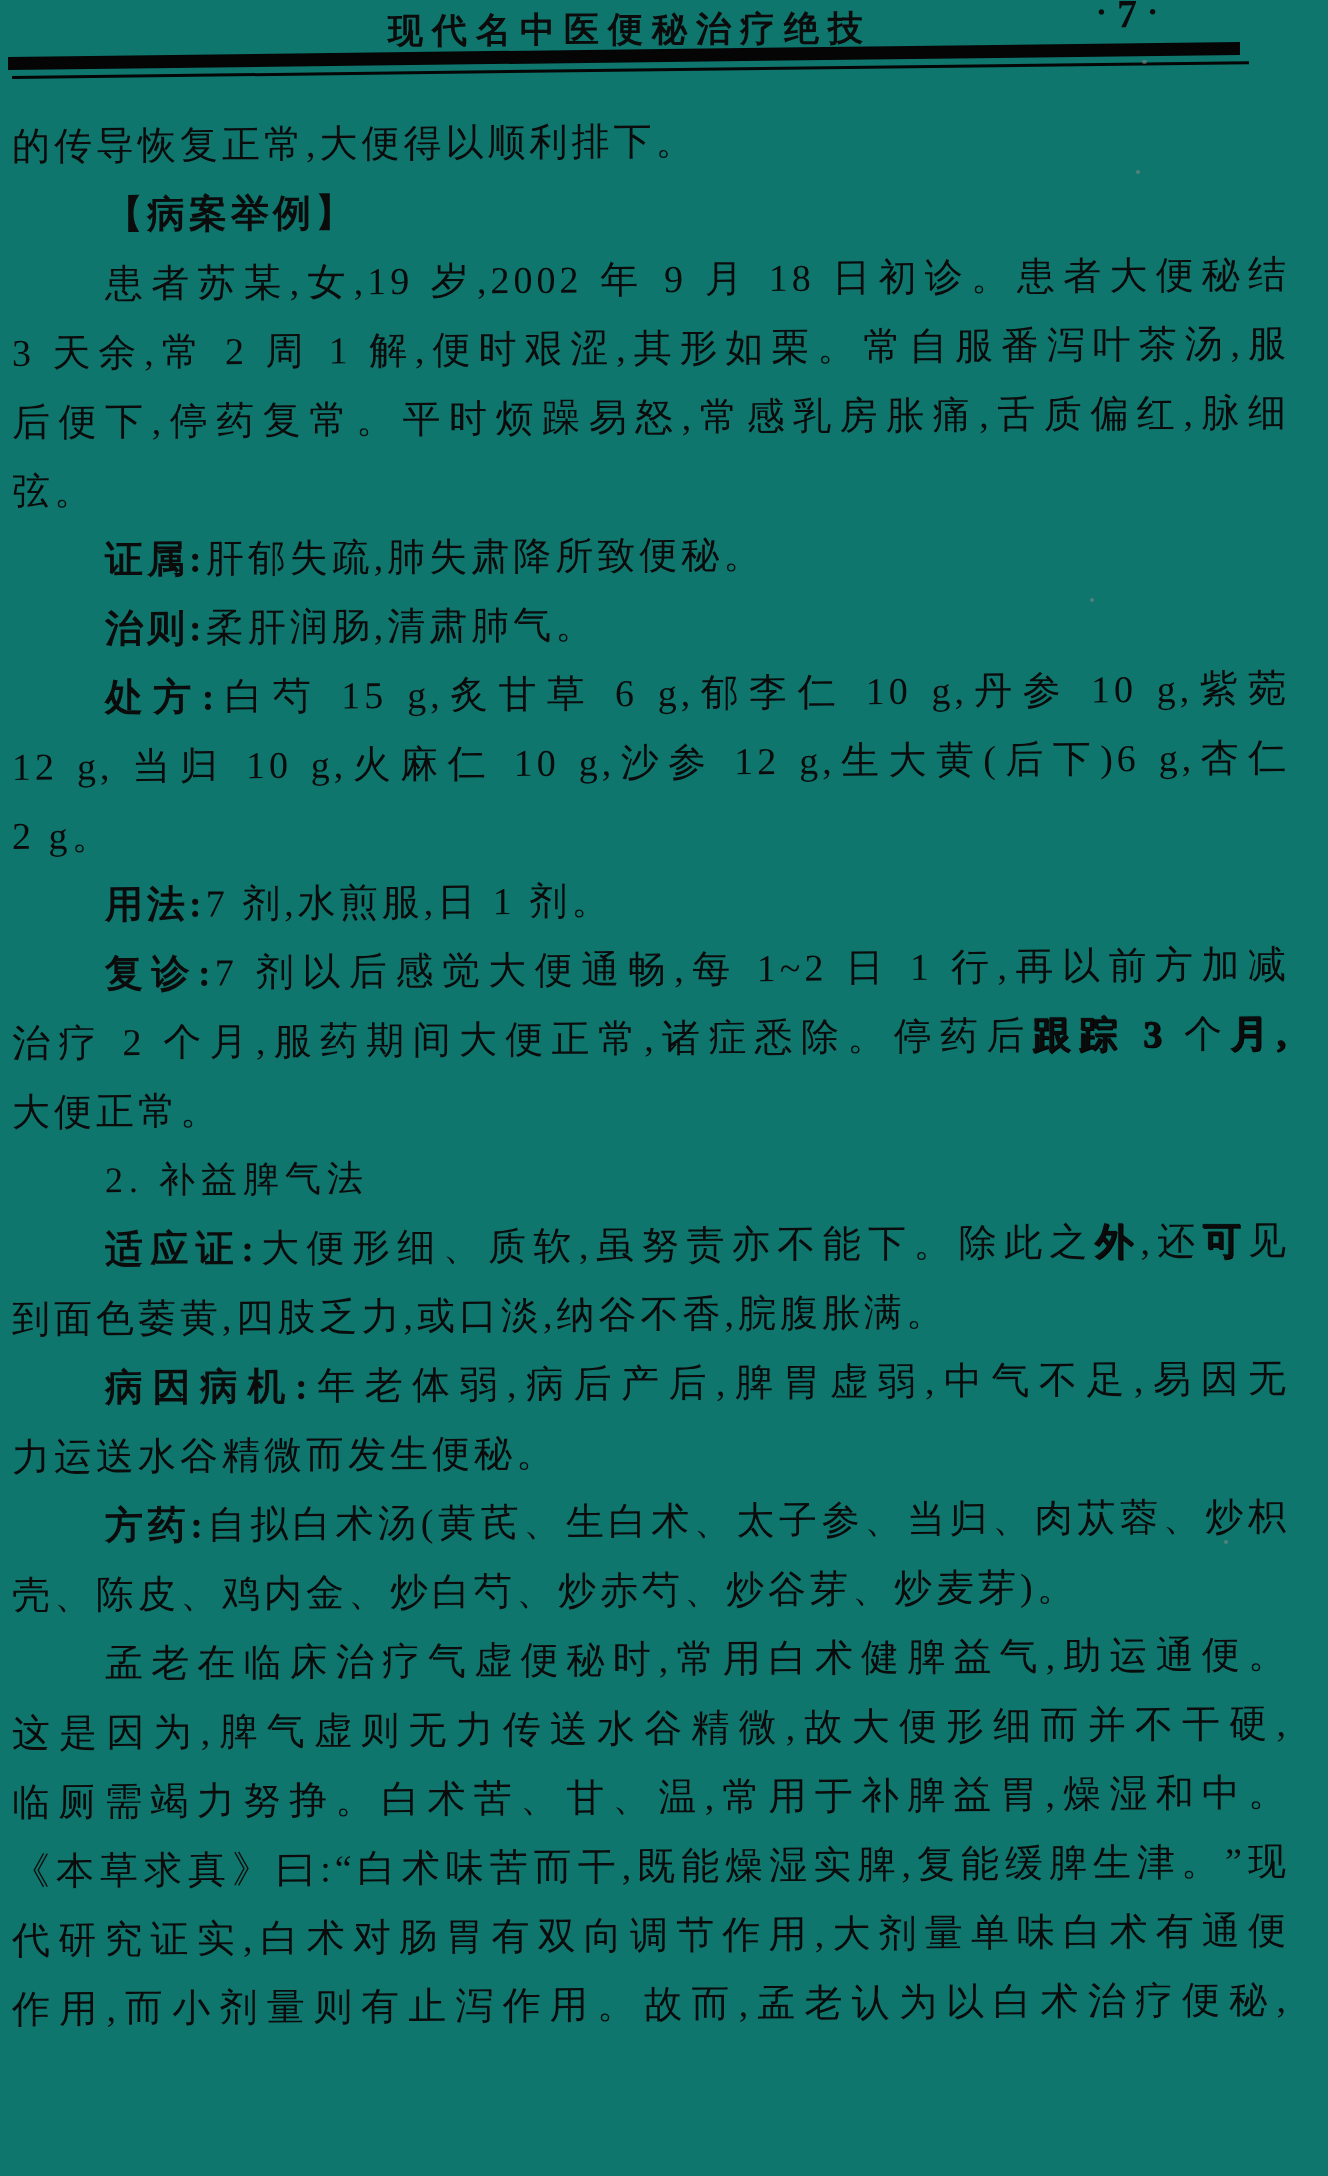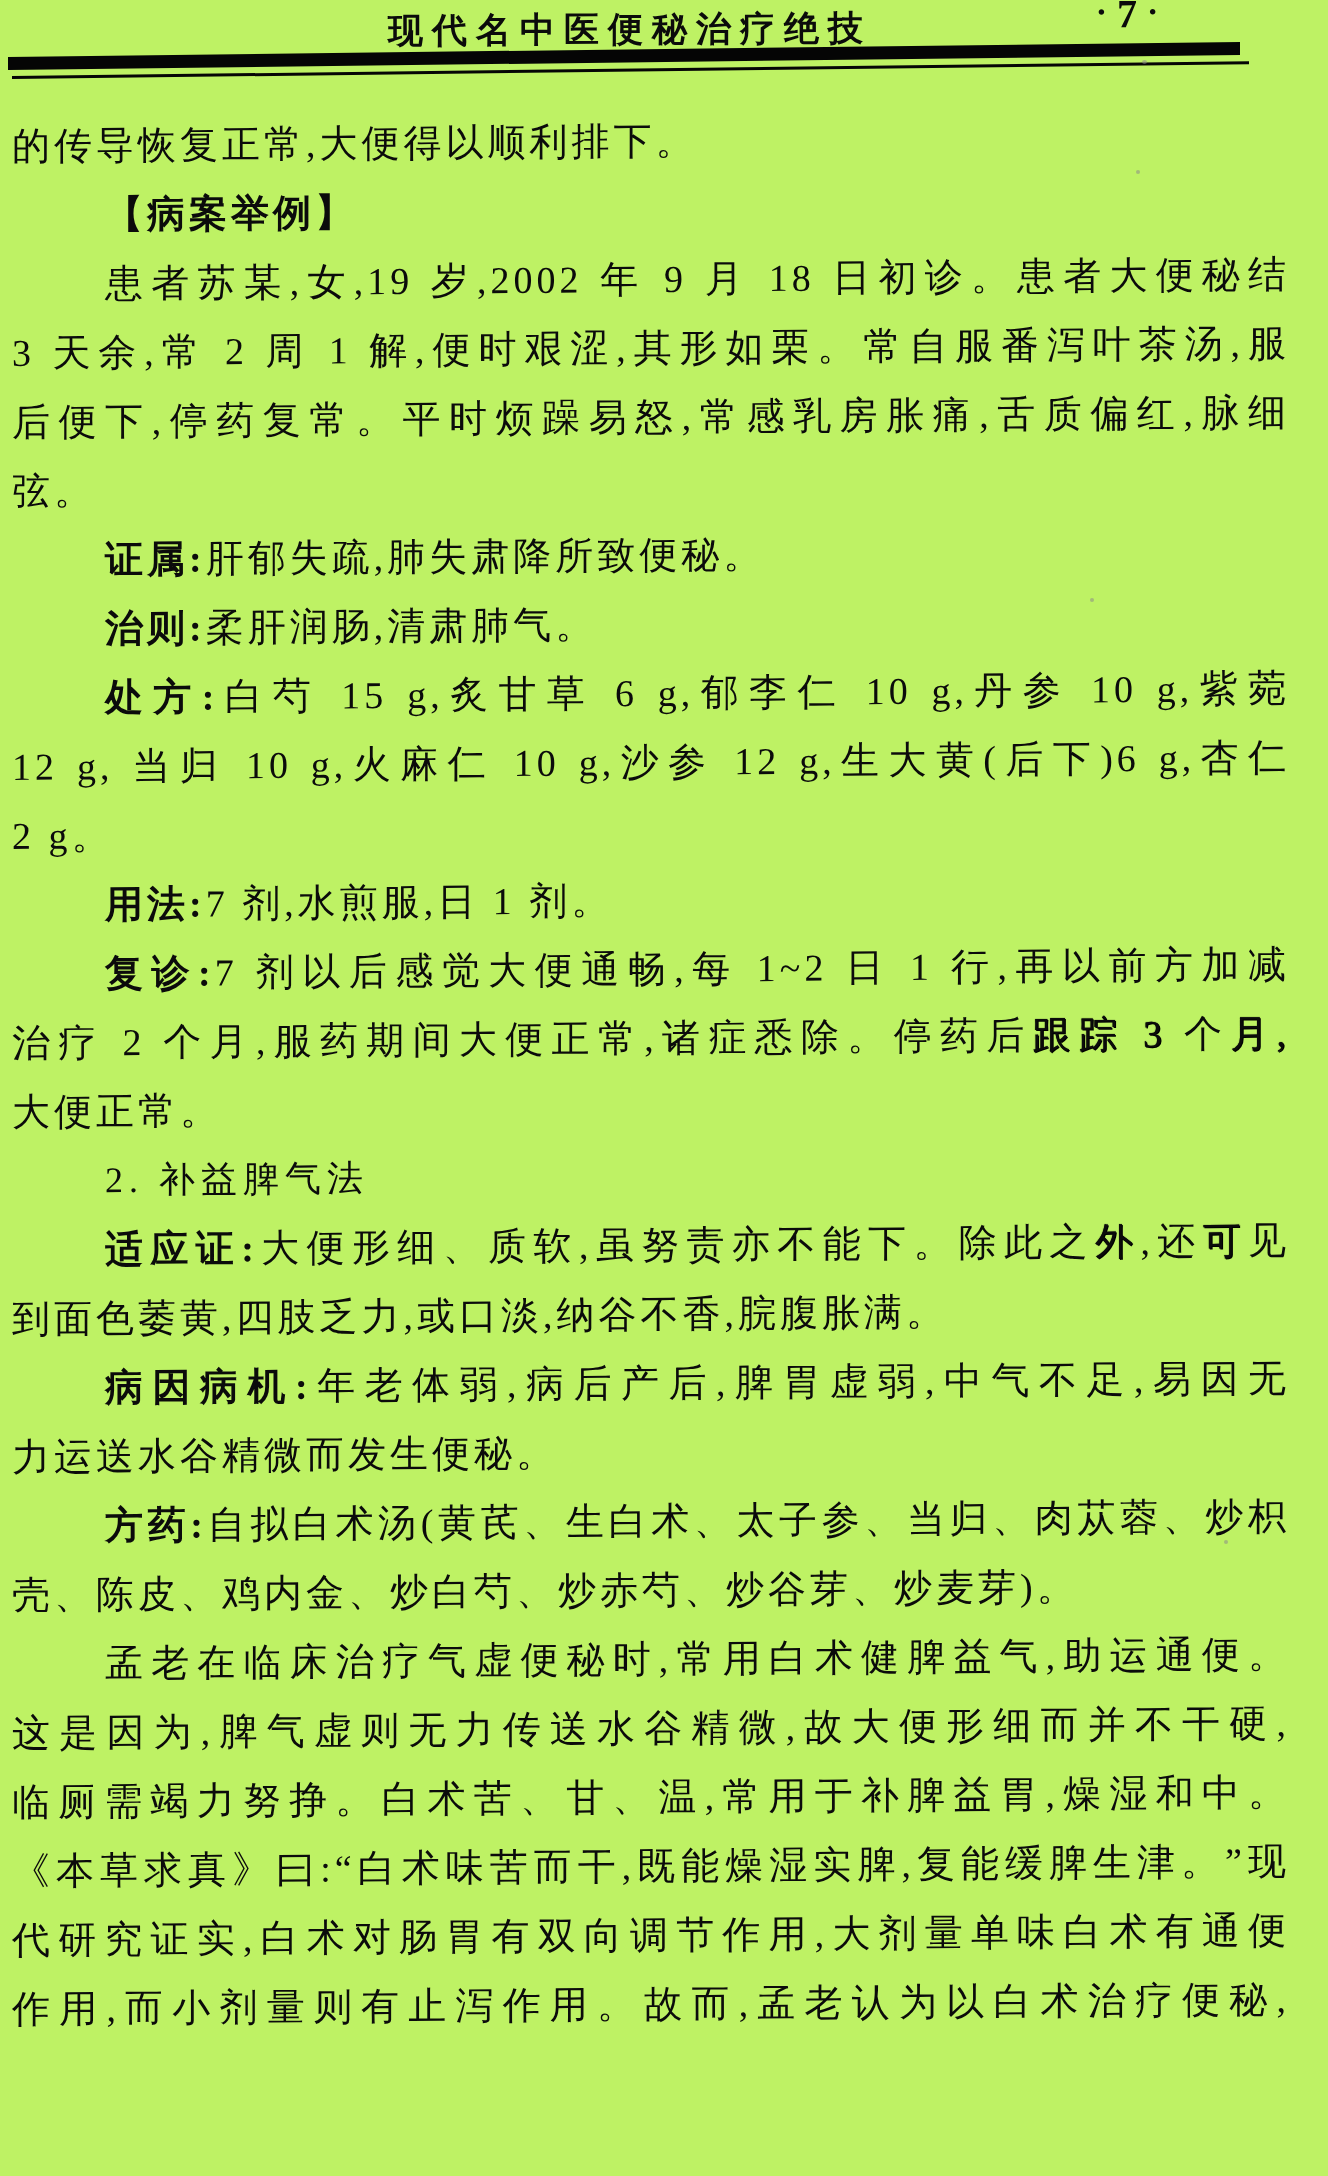--- a/index.html
+++ b/index.html
@@ -1,19 +1,19 @@
 <!DOCTYPE html>
 <html><head>
 <meta charset="utf-8">
 <style>
   html,body{margin:0;padding:0;background:#e8e8e8;}
   .page{
     position:relative;
     width:1328px;height:2176px;
-    background:#bef264;
+    background:#0f766e;
     overflow:hidden;
     font-family:"Liberation Serif","DejaVu Serif",serif;
     color:#0b0b0b;
   }
   
   .header{
     position:absolute;left:0;top:0;width:1328px;height:60px;
     transform:skewY(-0.35deg);transform-origin:0 0;
   }
   .running-title{
@@ -44,21 +44,21 @@
   .line{
     height:69px;line-height:69px;
     font-size:38px;letter-spacing:4px;
     white-space:nowrap;overflow:hidden;
   }
   .line.ind{text-indent:93px;}
   .line.j{text-align:justify;white-space:normal;}
   .line.j::after{content:"";display:inline-block;width:100%;height:0;line-height:0;vertical-align:top;}
   .line.sub{font-size:36px;letter-spacing:6px;}
   .b{font-weight:700;}
-  .sm{font-weight:400;text-shadow:0 0 1px #000,1px 1px 0 #000;}
+  .sm{font-weight:700;text-shadow:0 0 1px #000,1px 1px 0 #000;}
   
   .speck{position:absolute;background:#8a8a8a;border-radius:50%;opacity:.55;}
   .s1{left:1142px;top:60px;width:5px;height:4px;}
   .s2{left:1136px;top:170px;width:4px;height:4px;}
   .s3{left:1090px;top:598px;width:4px;height:4px;}
   .s4{left:1224px;top:1540px;width:4px;height:4px;}
 </style>
 </head>
 <body>
 

